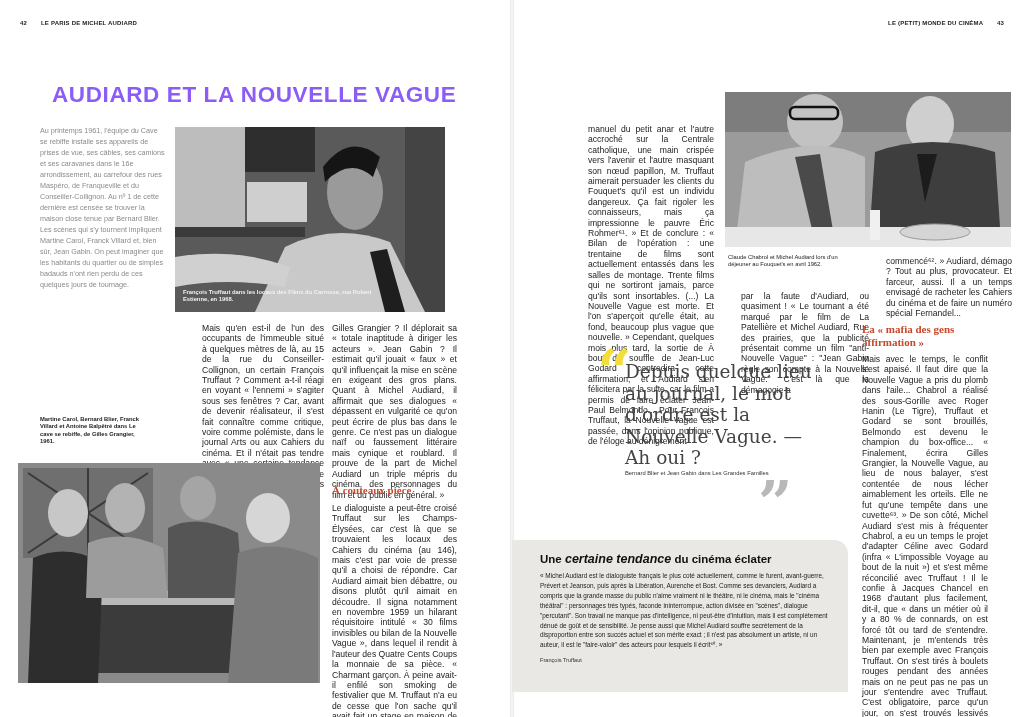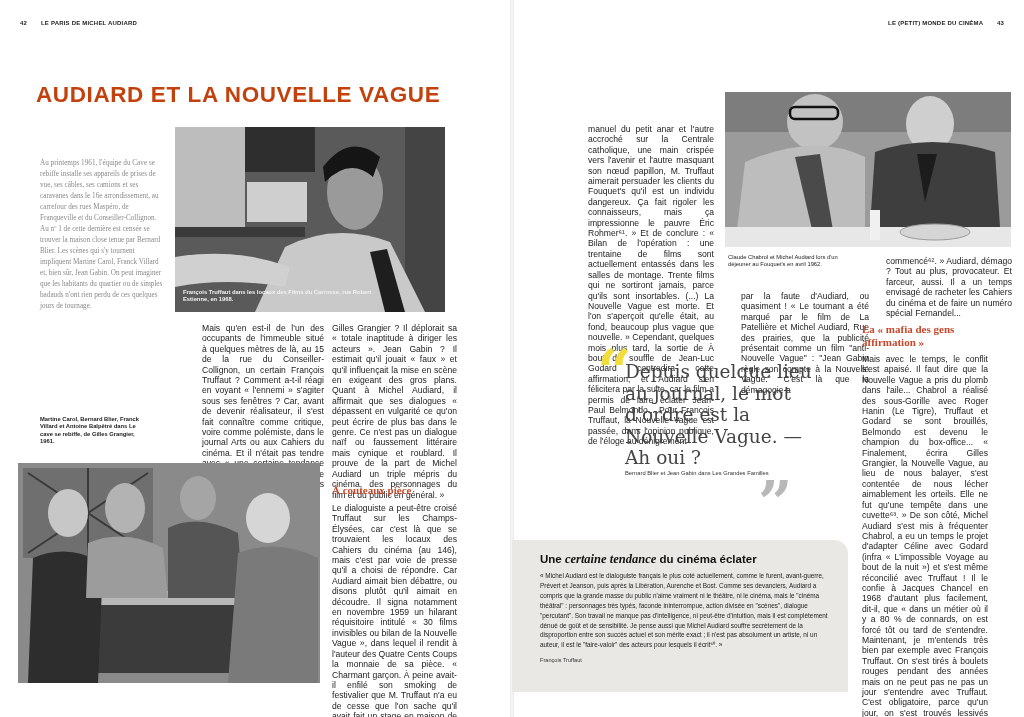--- a/index.html
+++ b/index.html
@@ -4,35 +4,35 @@
 <style>
   html,body{margin:0;padding:0;}
   body{width:1024px;height:717px;background:#ffffff;position:relative;overflow:hidden;font-family:"DejaVu Serif",serif;color:#1a1a1a;}
   .page{position:absolute;top:0;height:717px;background:#fff;}
   .left-page{left:0;width:511px;}
   .right-page{left:513px;width:511px;}
   .gutter{position:absolute;left:510px;top:0;width:4px;height:717px;background:linear-gradient(90deg,#e8e8e8,#f6f6f6,#e8e8e8);}
   .folio{position:absolute;top:20px;font-family:"Liberation Sans",sans-serif;font-size:6px;font-weight:bold;letter-spacing:.2px;color:#222;}
   .folio .num{margin-right:12px;}
   .folio-right .num{margin-right:0;margin-left:12px;}
-  .title{position:absolute;left:36px;top:82px;font-family:"Liberation Sans",sans-serif;font-weight:bold;font-size:22.5px;letter-spacing:.6px;color:#c2410c;white-space:nowrap;}
-  .intro{position:absolute;left:40px;top:125px;width:125px;font-family:Liberation Serif, serif;font-size:7.2px;line-height:11px;color:#8a8a8a;margin-top:33px;}
+  .title{position:absolute;left:52px;top:82px;font-family:"Liberation Sans",sans-serif;font-weight:bold;font-size:22.5px;letter-spacing:.6px;color:#8b5cf6;white-space:nowrap;}
+  .intro{position:absolute;left:40px;top:125px;width:125px;font-family:Liberation Sans, sans-serif;font-size:7.2px;line-height:11px;color:#8a8a8a;}
   .col{position:absolute;font-family:Liberation Sans, sans-serif;font-size:8.6px;line-height:10.4px;text-align:justify;color:#1b1b1b;}
   .photo{position:absolute;overflow:hidden;}
   .photo svg{display:block;width:100%;height:100%;}
   .caption{position:absolute;font-family:"Liberation Sans",sans-serif;font-size:5.8px;line-height:7.4px;color:#222;font-weight:bold;}
   .caption-inset{color:#f2f2f2;}
   .subhead{position:absolute;font-family:"Liberation Serif",serif;font-weight:bold;font-size:11px;line-height:12.5px;color:#c4482a;}
   .pullquote{position:absolute;left:625px;top:361px;width:200px;font-family:"DejaVu Serif",serif;font-size:18.5px;line-height:21.5px;color:#444;font-weight:300;}
   .quote-open{position:absolute;left:597px;top:346px;font-family:"DejaVu Serif",serif;font-weight:bold;font-size:60px;line-height:50px;color:#f2dd3c;}
   .quote-close{position:absolute;left:758px;top:478px;font-family:"DejaVu Serif",serif;font-weight:bold;font-size:60px;line-height:50px;color:#b8b8b8;}
   .quote-attrib{position:absolute;left:625px;top:470px;font-family:"Liberation Sans",sans-serif;font-size:5.8px;color:#333;}
   .sidebar-box{position:absolute;left:512px;top:540px;width:336px;height:152px;background:#e9e8e4;border-radius:0 14px 0 0;}
   .sidebar-title{position:absolute;left:540px;top:552px;font-family:"Liberation Sans",sans-serif;font-weight:bold;font-size:11.5px;color:#111;white-space:nowrap;}
-  .sidebar-title .script{font-family:Liberation Serif, serif;font-style:italic;font-weight:bold;font-size:12.5px;}
+  .sidebar-title .script{font-family:Liberation Sans, sans-serif;font-style:italic;font-weight:bold;font-size:12.5px;}
   .sidebar-text{position:absolute;left:540px;top:571px;width:292px;font-family:"Liberation Sans",sans-serif;font-size:6.4px;line-height:9.9px;color:#222;}
   .sidebar-attrib{position:absolute;left:540px;top:657px;font-family:"Liberation Sans",sans-serif;font-size:5.6px;color:#333;}
 </style>
 </head>
 <body>
 
 <div class="page left-page"></div>
 <div class="page right-page"></div>
 <div class="gutter"></div>
 

